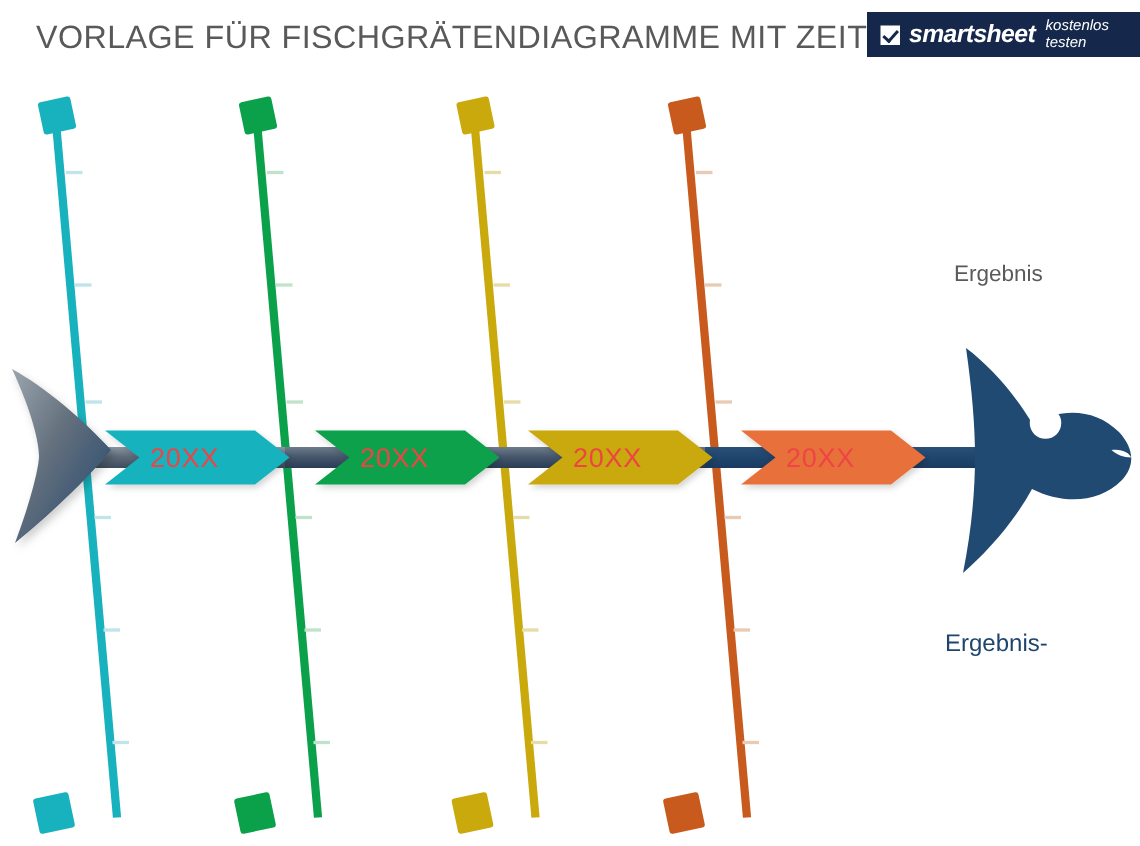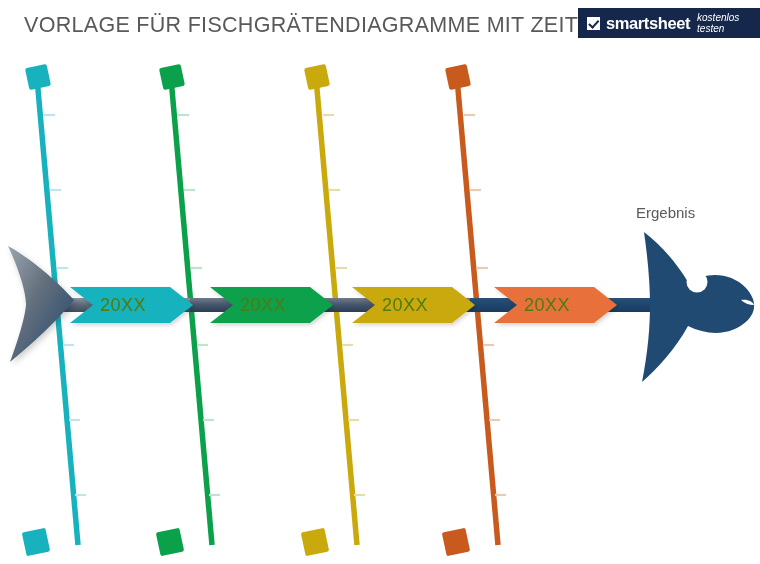--- a/index.html
+++ b/index.html
@@ -61,20 +61,21 @@
     height: 7.5px;
     border: solid #15284B;
     border-width: 0 2px 2px 0;
     transform: rotate(42deg);
   }
   #smartsheet-badge .brand {
     color: #ffffff;
     font-size: 16.5px;
     letter-spacing: -0.4px;
     font-weight: 600;
+    font-style: italic;
   }
   #smartsheet-badge .tagline {
     color: #ffffff;
     font-size: 10px;
     margin-left: 7px;
     letter-spacing: 0px;
     font-style: italic;
   }
 
   
@@ -82,30 +83,30 @@
     position: absolute;
     left: 0;
     top: 0;
     width: 760px;
     height: 564px;
   }
 
   
   .chev-label {
     position: absolute;
-    color: #4d7c0f;
+    color: #ef4444;
     font-size: 18px;
     letter-spacing: 0.5px;
     white-space: nowrap;
     pointer-events: none;
   }
   #result-label {
     position: absolute;
     left: 636px;
-    top: 204px;
+    top: 174px;
     font-size: 15px;
     color: #5a5a5a;
     white-space: nowrap;
   }
   #result-desc {
     position: absolute;
     left: 630px;
     top: 415px;
     font-size: 16px;
     color: #1F456E;
@@ -252,20 +253,21 @@
   </svg>
 
   <div class="chev-label" style="left:100px; top:295px;">20XX</div>
   <div class="chev-label" style="left:240px; top:295px;">20XX</div>
   <div class="chev-label" style="left:382px; top:295px;">20XX</div>
   <div class="chev-label" style="left:524px; top:295px;">20XX</div>
 
   <div id="result-label">Ergebnis</div>
 
   <div id="result-desc">
+    <div>Ergebnis-</div>
   </div>
 
   <div id="smartsheet-badge">
     <span class="chk"></span>
     <span class="brand">smartsheet</span>
     <span class="tagline">kostenlos testen</span>
   </div>
 
 </div>
 

